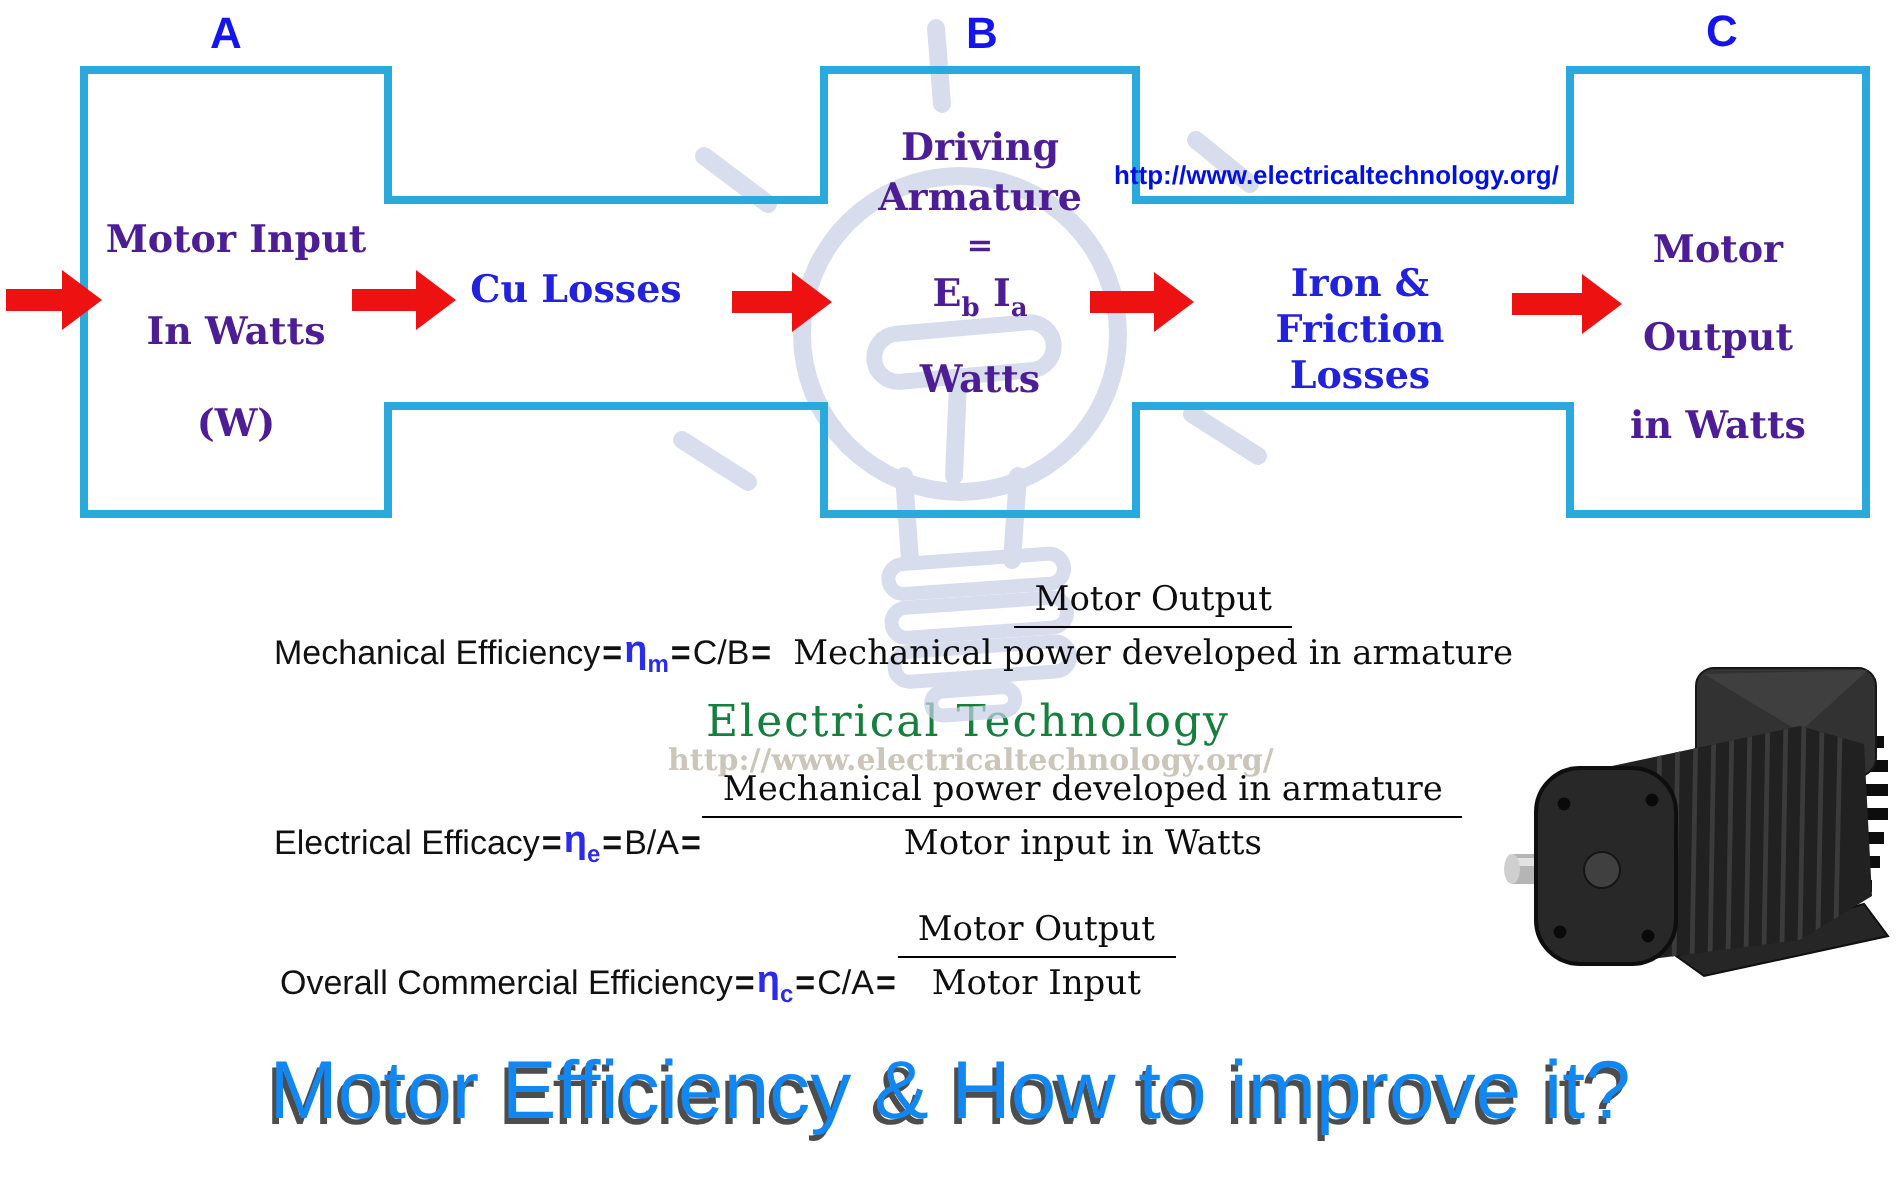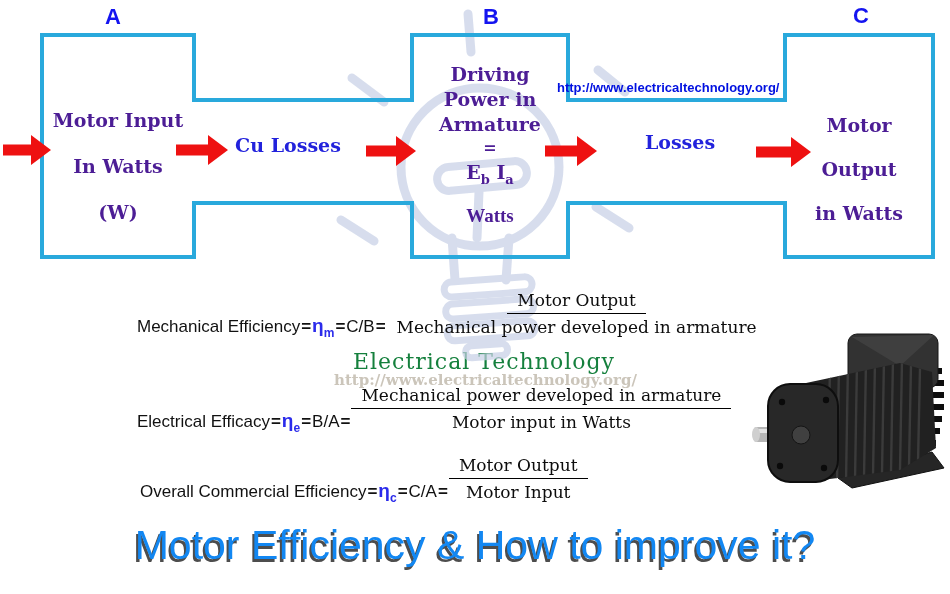--- a/index.html
+++ b/index.html
@@ -91,33 +91,33 @@
   <div class="boxtext" style="left:40px;top:97px;width:156px;line-height:46px;">
     <div>Motor Input</div>
     <div>In Watts</div>
     <div>(W)</div>
   </div>
 
   <div class="boxtext bluetext" style="left:228px;top:134px;width:120px;">Cu Losses</div>
 
   <div class="boxtext" style="left:412px;top:62px;width:156px;">
     <div style="height:25px;line-height:25px;">Driving</div>
-    <div style="height:25px;line-height:25px;">Power in</div>
     <div style="height:25px;line-height:25px;">Armature</div>
     <div style="height:22px;line-height:22px;font-size:16px;">=</div>
     <div style="height:27px;line-height:27px;">
       <span>E</span><sub>b</sub>
       <span>I</span><sub>a</sub>
     </div>
-    <div style="height:25px;line-height:25px;margin-top:17px;font-family:Liberation Serif, serif;">Watts</div>
+    <div style="height:25px;line-height:25px;margin-top:17px;">Watts</div>
   </div>
 
   <div class="url-blue">http://www.electricaltechnology.org/</div>
 
   <div class="boxtext bluetext" style="left:600px;top:131px;width:160px;line-height:23px;">
+    <div>Iron &amp; Friction</div>
     <div>Losses</div>
   </div>
 
   <div class="boxtext" style="left:786px;top:103px;width:146px;line-height:44px;">
     <div>Motor Output</div>
     <div>in Watts</div>
   </div>
 
   <div class="wm-title">Electrical Technology</div>
   <div class="wm-url">http://www.electricaltechnology.org/</div>

